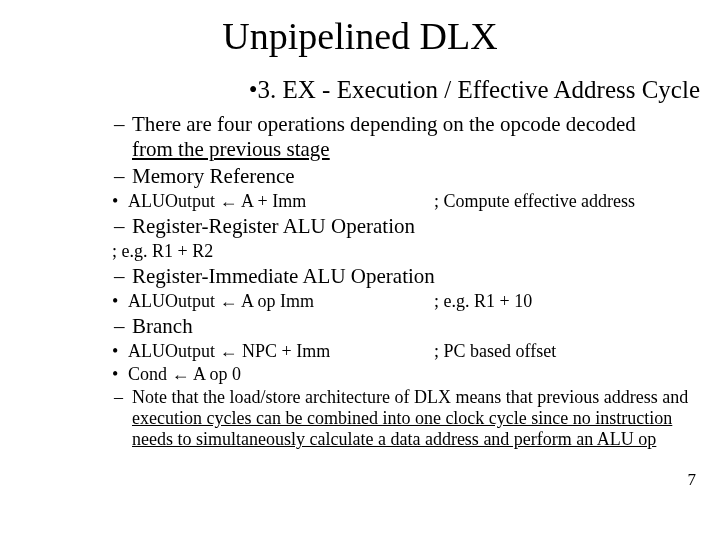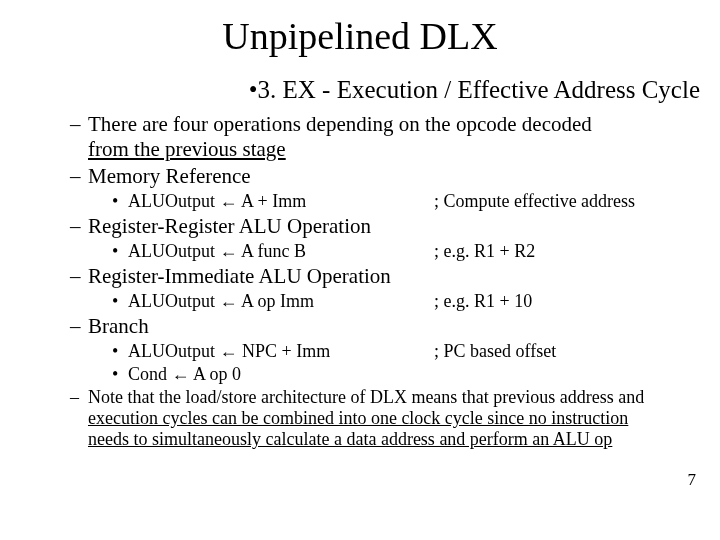--- a/index.html
+++ b/index.html
@@ -24,21 +24,21 @@
     margin: 4px 0 18px 0;
     font-weight: normal;
   }
   ul { margin: 0; padding: 0; list-style: none; }
   li { margin: 0; padding: 0; }
 
   .b0 { font-size: 25px; margin-bottom: 8px; text-align: right; }
   .b0 .dot { display: inline-block; width: 22px; }
 
   .lvl1 { margin-left: 50px; font-size: 21px; }
-  .lvl1 > li { margin-bottom: 2px; }
+  .lvl1 > li { margin-bottom: 2px; margin-left: 44px; }
   .lvl1 .dash { display: inline-block; width: 18px; }
 
   .lvl2 { margin-left: 42px; font-size: 18px; }
   .lvl2 > li { margin-bottom: 2px; position: relative; }
   .lvl2 .dot2 { display: inline-block; width: 16px; }
 
   .row { display: flex; }
   .left { flex: 0 0 322px; }
   .right { flex: 1; }
 
@@ -76,21 +76,20 @@
           <div class="left"><span class="dot2">•</span><span>ALUOutput ← A + Imm</span></div>
           <div class="right">; Compute effective address</div>
         </li>
       </ul>
 
       <li>
         <span class="dash">–</span><span>Register-Register ALU Operation</span>
       </li>
       <ul class="lvl2">
         <li class="row">
-          <div class="left"><span class="dot2">•</span><span>ALUOutput ← A func B</span></div>
           <div class="right">; e.g. R1 + R2</div>
         </li>
       </ul>
 
       <li>
         <span class="dash">–</span><span>Register-Immediate ALU Operation</span>
       </li>
       <ul class="lvl2">
         <li class="row">
           <div class="left"><span class="dot2">•</span><span>ALUOutput ← A op Imm</span></div>

